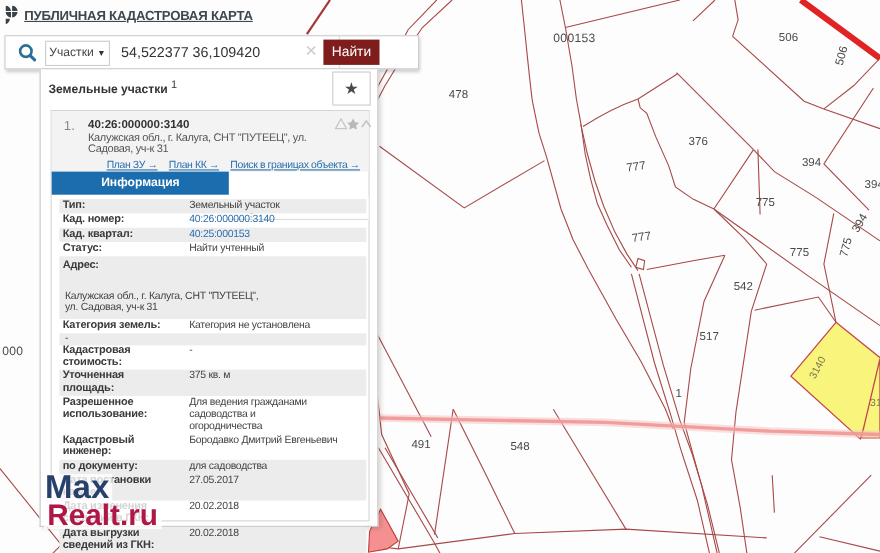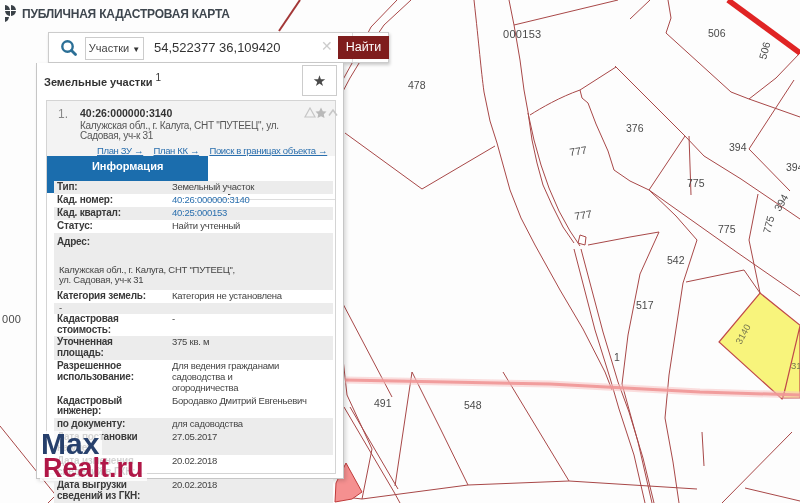--- a/index.html
+++ b/index.html
@@ -166,23 +166,23 @@
 </svg>
 
 <svg class="abs" style="left:5px;top:5px;" width="12" height="17" viewBox="0 0 12 17">
   <path d="M0,0 A6,6 0 0 1 5,5 L0,5 Z" fill="#3a4147"></path>
   <path d="M6,0 A6,6 0 0 1 11,5 L6,5 Z" fill="#3a4147"></path>
   <path d="M0,6 L5,6 L5,11 A6,6 0 0 1 0,6 Z" fill="#3a4147"></path>
   <path d="M6,6 L11,6 A6,6 0 0 1 6,11 Z" fill="#3a4147"></path>
   <path d="M0,12 L4,12 A6,6 0 0 1 0,17 Z" fill="#3a4147"></path>
 </svg>
 
-<div class="abs" style="left:22px;top:7px;font-size:12px;font-weight:bold;color:#3e464e;letter-spacing:-0.2px;">ПУБЛИЧНАЯ КАДАСТРОВАЯ КАРТА</div>
-
-<div class="abs" style="left:4px;top:32px;width:341px;height:31px;background:#fff;border:1px solid #ccc;box-shadow:1px 2px 3px rgba(0,0,0,0.2);box-sizing:border-box;margin-left:44px;">
+<div class="abs" style="left:22px;top:7px;font-size:12px;font-weight:bold;color:#3e464e;letter-spacing:-0.2px;text-decoration:underline;">ПУБЛИЧНАЯ КАДАСТРОВАЯ КАРТА</div>
+
+<div class="abs" style="left:4px;top:32px;width:377px;height:31px;background:#fff;border:1px solid #ccc;box-shadow:1px 2px 3px rgba(0,0,0,0.2);box-sizing:border-box;">
 
   <svg class="abs" style="left:9px;top:4px;" width="22" height="22" viewBox="0 0 22 22">
     <circle cx="9.5" cy="9.5" r="5.2" fill="none" stroke="#2b6f96" stroke-width="2.4"></circle>
     <line x1="13.5" y1="13.5" x2="17.5" y2="17.5" stroke="#2b6f96" stroke-width="2.8" stroke-linecap="round"></line>
   </svg>
 
   <div class="abs" style="left:36px;top:4px;width:57px;height:21px;border:1px solid #ccc;font-size:11px;color:#444;line-height:21px;text-align:center;">Участки <span style="font-size:8px;color:#333;">▼</span></div>
 
   <div class="abs" style="left:94px;top:0;width:198px;height:29px;border-right:1px solid #ddd;font-size:13px;color:#333;line-height:29px;padding-left:11px;">54,522377 36,109420</div>
 
@@ -214,21 +214,21 @@
       <div class="abs" style="left:33px;top:20px;width:260px;font-size:10px;letter-spacing:-0.3px;color:#555;line-height:9.6px;">Калужская обл., г. Калуга, СНТ "ПУТЕЕЦ", ул.<br>Садовая, уч-к 31</div>
     </div>
 
     <div class="abs" style="left:50px;top:44px;font-size:9.5px;letter-spacing:-0.35px;color:#2a6fae;white-space:nowrap;">
       <span style="text-decoration:underline;margin-right:8px;">План ЗУ →</span>
       <span style="text-decoration:underline;margin-right:8px;">План КК →</span>
       <span style="text-decoration:underline;">Поиск в границах объекта →</span>
     </div>
 
     <div class="abs" style="left:0;top:55px;width:100%;height:21px;">
-      <div class="abs" style="left:0;top:0;width:56%;height:37px;background:#1b6dad;color:#fff;font-size:11px;font-weight:bold;text-align:center;line-height:21px;">Информация</div>
+      <div class="abs" style="left:0;top:0;width:56%;height:21px;background:#1b6dad;color:#fff;font-size:11px;font-weight:bold;text-align:center;line-height:21px;">Информация</div>
       <div class="abs" style="left:56%;top:0;width:44%;height:21px;background:#fff;color:#333;font-size:11px;font-weight:bold;text-align:left;line-height:21px;border-bottom:1px solid #ddd;box-sizing:border-box;margin-top:23px;">Услуги</div>
     </div>
 
     <div id="tbl" class="abs" style="left:7px;top:80px;width:279px;font-size:10px;line-height:10.9px;color:#444;">
 
       <div class="row g">
           <div class="k">Тип:</div>
           <div class="v">Земельный участок</div>
         </div>
 

